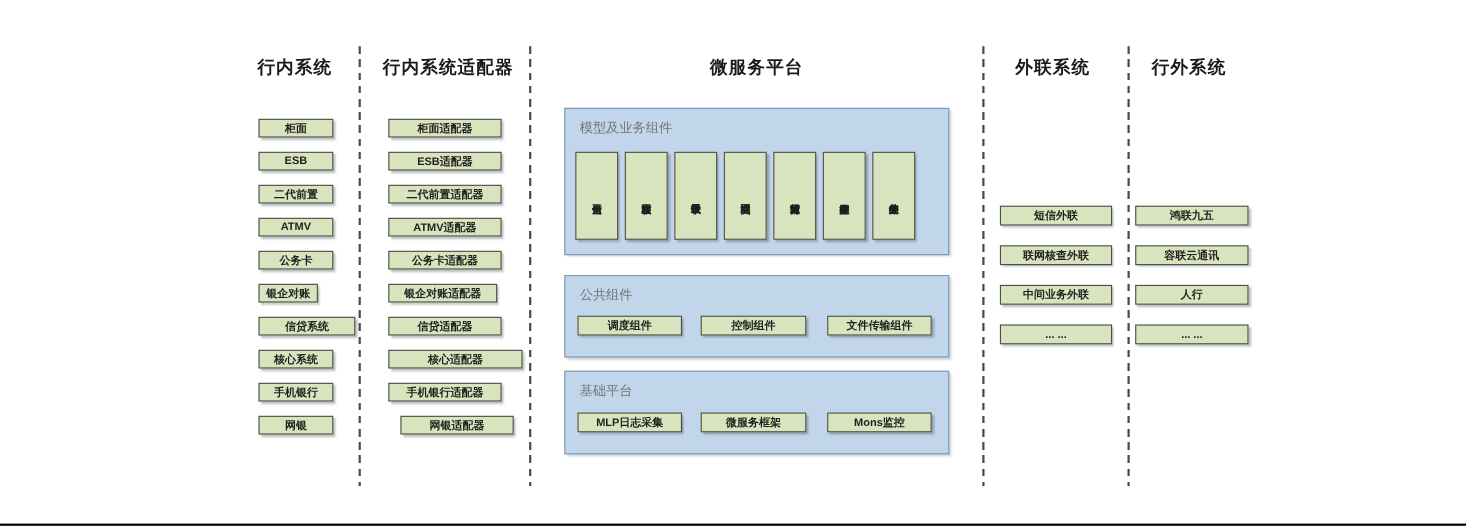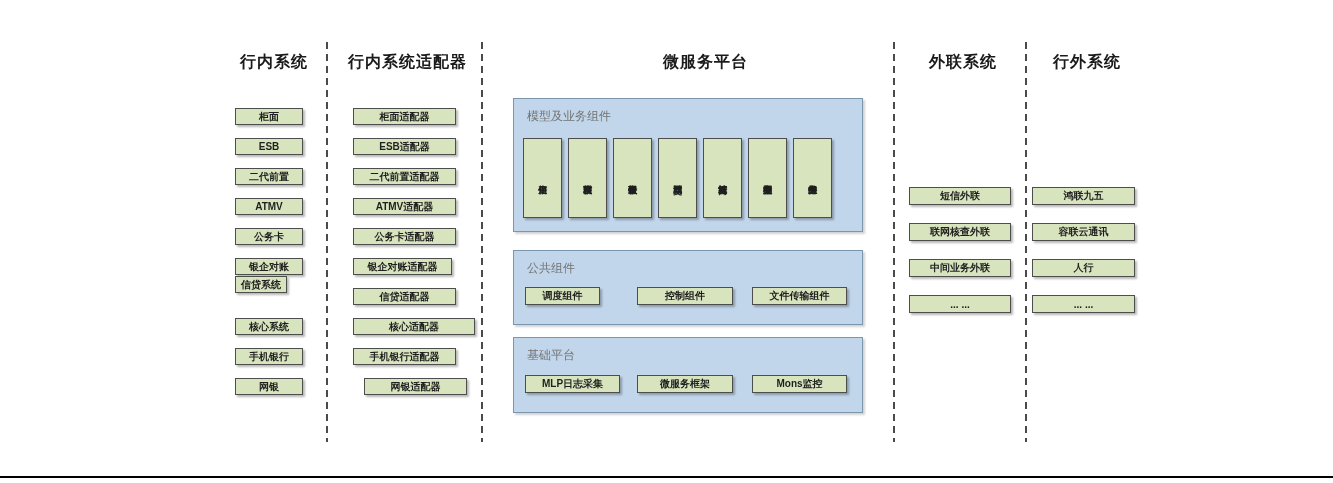--- a/index.html
+++ b/index.html
@@ -2,21 +2,21 @@
 <html style="--green_fill: #d7e4bd; --green_border: #4d4d4d; --blue_fill: #c1d6eb; --blue_border: #7b96ad; --dash_color: #4a4a4a;"><head>
 <meta charset="utf-8">
 <style>
   html,body{margin:0;padding:0;background:#fff;}
   #canvas{
     position:relative;width:1333px;height:483px;background:#fff;overflow:hidden;
     font-family:"Liberation Sans","DejaVu Sans",sans-serif;
   }
   .hdr{
     position:absolute;font-weight:bold;font-size:16px;line-height:20px;
-    color:#1a1a1a;text-align:right;letter-spacing:1px;white-space:nowrap;
+    color:#1a1a1a;text-align:center;letter-spacing:1px;white-space:nowrap;
   }
   .vdash{
     position:absolute;top:42px;height:400px;width:2px;
     background:repeating-linear-gradient(to bottom,var(--dash_color,#4a4a4a) 0 7px,transparent 7px 12px);
   }
   .gbox{
     position:absolute;box-sizing:border-box;
     background:var(--green_fill,#d7e4bd);
     border:1px solid var(--green_border,#4d4d4d);
     box-shadow:2px 2px 2px rgba(0,0,0,0.28);
@@ -55,22 +55,22 @@
   <div class="vdash" style="left:326px"></div>
   <div class="vdash" style="left:481px"></div>
   <div class="vdash" style="left:893px"></div>
   <div class="vdash" style="left:1025px"></div>
 
   <div class="gbox sm" style="left:235px;top:108px;width:68px">柜面</div>
   <div class="gbox sm" style="left:235px;top:138px;width:68px">ESB</div>
   <div class="gbox sm" style="left:235px;top:168px;width:68px">二代前置</div>
   <div class="gbox sm" style="left:235px;top:198px;width:68px">ATMV</div>
   <div class="gbox sm" style="left:235px;top:228px;width:68px">公务卡</div>
-  <div class="gbox sm" style="left:235px;top:258px;width:68px">银企对账</div>
-  <div class="gbox sm" style="left:235px;top:276px;width:52px">信贷系统</div>
+  <div class="gbox sm" style="left:235px;top:258px;width:54px">银企对账</div>
+  <div class="gbox sm" style="left:235px;top:288px;width:88px">信贷系统</div>
   <div class="gbox sm" style="left:235px;top:318px;width:68px">核心系统</div>
   <div class="gbox sm" style="left:235px;top:348px;width:68px">手机银行</div>
   <div class="gbox sm" style="left:235px;top:378px;width:68px">网银</div>
 
   <div class="gbox sm" style="left:353px;top:108px;width:103px">柜面适配器</div>
   <div class="gbox sm" style="left:353px;top:138px;width:103px">ESB适配器</div>
   <div class="gbox sm" style="left:353px;top:168px;width:103px">二代前置适配器</div>
   <div class="gbox sm" style="left:353px;top:198px;width:103px">ATMV适配器</div>
   <div class="gbox sm" style="left:353px;top:228px;width:103px">公务卡适配器</div>
   <div class="gbox sm" style="left:353px;top:258px;width:99px">银企对账适配器</div>
@@ -84,21 +84,21 @@
   <div class="gbox vbox" style="left:523px;top:138px">短信平台</div>
   <div class="gbox vbox" style="left:568px;top:138px">联网核查</div>
   <div class="gbox vbox" style="left:613px;top:138px">银联及银行卡</div>
   <div class="gbox vbox" style="left:658px;top:138px">同城票交</div>
   <div class="gbox vbox" style="left:703px;top:138px">城商行清算</div>
   <div class="gbox vbox" style="left:748px;top:138px">中间业务模型</div>
   <div class="gbox vbox" style="left:793px;top:138px">中间业务组件</div>
 
   <div class="bluebox" style="left:513px;top:250px;width:350px;height:75px"></div>
   <div class="bluelabel" style="left:527px;top:260px">公共组件</div>
-  <div class="gbox sm3" style="left:525px;top:287px;width:75px">调度组件</div>
+  <div class="gbox sm3" style="left:525px;top:287px;width:95px">调度组件</div>
   <div class="gbox sm3" style="left:637px;top:287px;width:96px">控制组件</div>
   <div class="gbox sm3" style="left:752px;top:287px;width:95px">文件传输组件</div>
 
   <div class="bluebox" style="left:513px;top:337px;width:350px;height:76px"></div>
   <div class="bluelabel" style="left:527px;top:347px">基础平台</div>
   <div class="gbox sm3" style="left:525px;top:375px;width:95px">MLP日志采集</div>
   <div class="gbox sm3" style="left:637px;top:375px;width:96px">微服务框架</div>
   <div class="gbox sm3" style="left:752px;top:375px;width:95px">Mons监控</div>
 
   <div class="gbox sm3" style="left:909px;top:187px;width:102px">短信外联</div>

